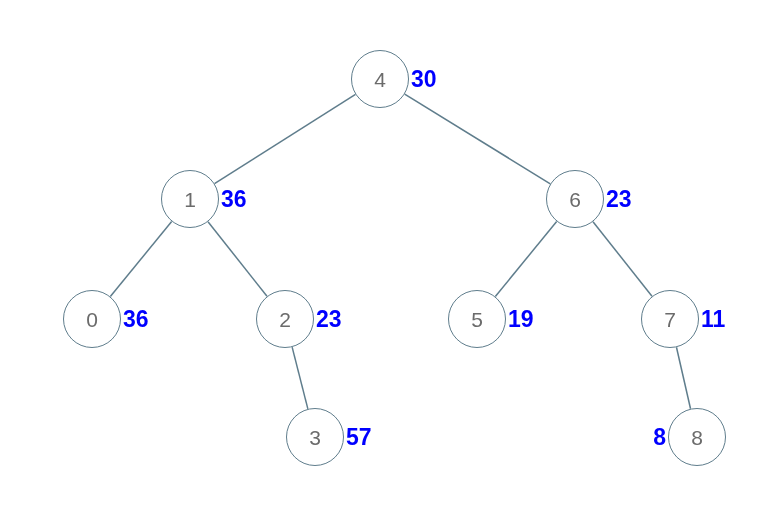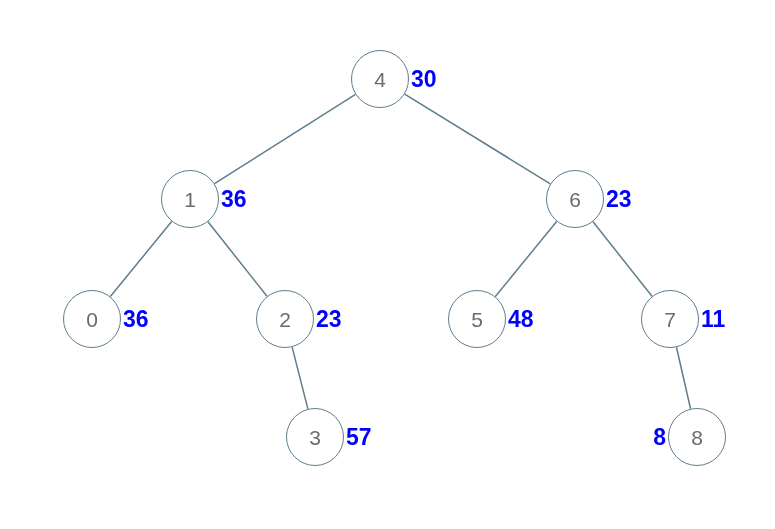--- a/index.html
+++ b/index.html
@@ -109,21 +109,21 @@
       <div class="tree-node" style="left: 92px; top: 319px;">
         <span class="node-label">0</span>
         <span class="node-value side-right">36</span>
       </div>
       <div class="tree-node" style="left: 285px; top: 319px;">
         <span class="node-label">2</span>
         <span class="node-value side-right">23</span>
       </div>
       <div class="tree-node" style="left: 477px; top: 319px;">
         <span class="node-label">5</span>
-        <span class="node-value side-right">48</span>
+        <span class="node-value side-right">19</span>
       </div>
       <div class="tree-node" style="left: 670px; top: 319px;">
         <span class="node-label">7</span>
         <span class="node-value side-right">11</span>
       </div>
       <div class="tree-node" style="left: 315px; top: 437px;">
         <span class="node-label">3</span>
         <span class="node-value side-right">57</span>
       </div>
       <div class="tree-node" style="left: 697px; top: 437px;">

